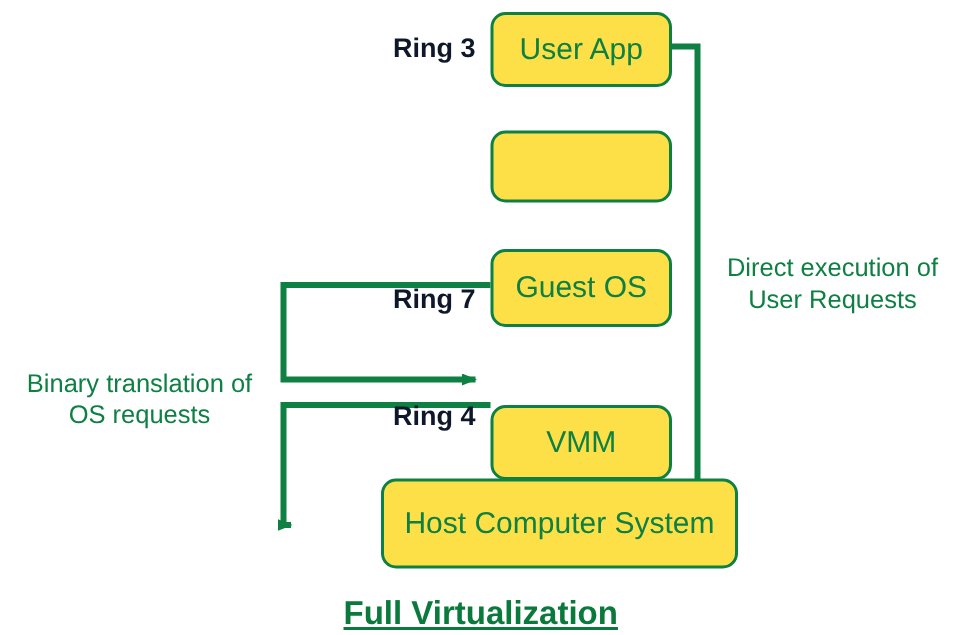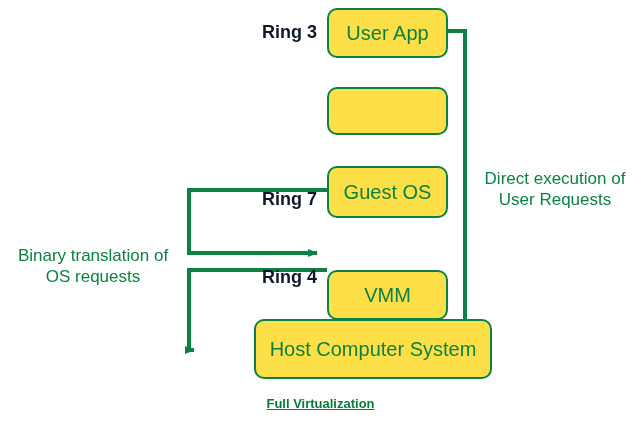--- a/index.html
+++ b/index.html
@@ -57,21 +57,21 @@
     text-align: center;
     white-space: pre-line;
   }
   #caption {
     position: absolute;
     left: 0;
     top: 396px;
     width: 641px;
     text-align: center;
     color: #0a7a3c;
-    font-size: 13px;
+    font-size: 22px;
     font-weight: bold;
     font-family: "Liberation Sans", sans-serif;
     text-decoration: underline;
   }
 </style>
 </head>
 <body>
 
 <div id="diagram-root">
 

